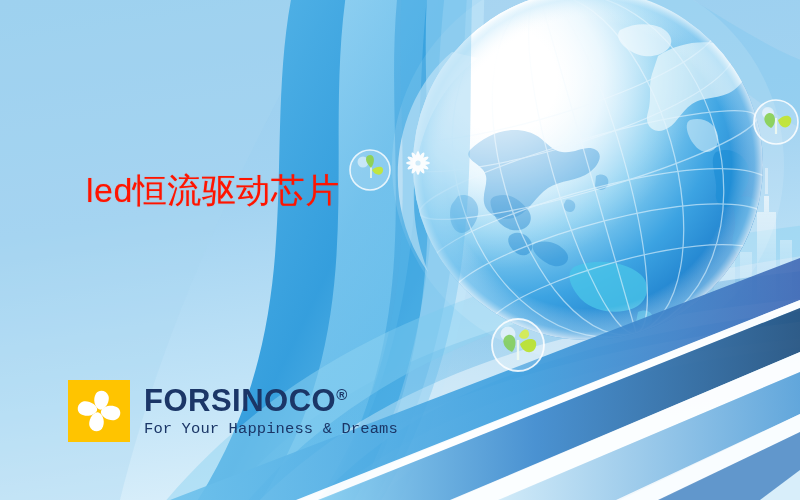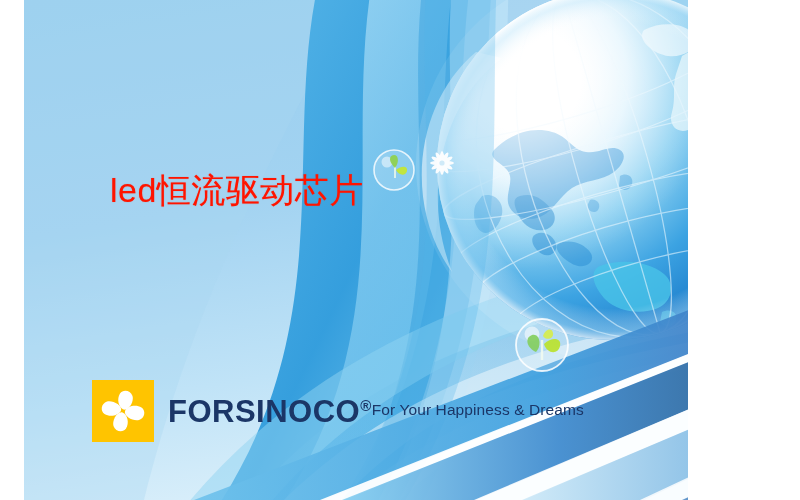--- a/index.html
+++ b/index.html
@@ -6,25 +6,24 @@
     margin: 0;
     padding: 0;
     background: #ffffff;
   }
   body {
     font-family: "Liberation Sans", sans-serif;
   }
 
   #banner {
     position: relative;
-    width: 664px;
+    width: 800px;
     height: 500px;
     overflow: hidden;
     background: linear-gradient(to bottom, #9ACFEF 0%, #A5D4F1 40%, #BEE2F6 75%, #D6EDFA 100%);
-    margin-left: 24px;
   }
 
   .layer {
     position: absolute;
     inset: 0;
     width: 800px;
     height: 500px;
   }
 
   
@@ -57,21 +56,21 @@
   }
   #logo-mark {
     width: 62px;
     height: 62px;
     background: #FFC400;
     flex: 0 0 auto;
   }
   #logo-text {
     margin-left: 14px;
     display: flex;
-    flex-direction: row;
+    flex-direction: column;
     justify-content: center;
   }
   #wordmark {
     color: #1B3667;
     font-size: 31px;
     font-weight: bold;
     letter-spacing: 0.5px;
     line-height: 1;
     white-space: nowrap;
   }
@@ -80,20 +79,21 @@
     vertical-align: super;
     line-height: 1;
   }
   #tagline {
     color: #1B3667;
     font-size: 15.5px;
     line-height: 1;
     margin-top: 6px;
     letter-spacing: 0.1px;
     white-space: nowrap;
+    font-family: Liberation Mono, monospace;
   }
 </style>
 </head>
 <body>
 
 <div id="banner">
 
   <svg class="layer" viewBox="0 0 800 500" preserveAspectRatio="none" xmlns="http://www.w3.org/2000/svg">
     <defs>
 

